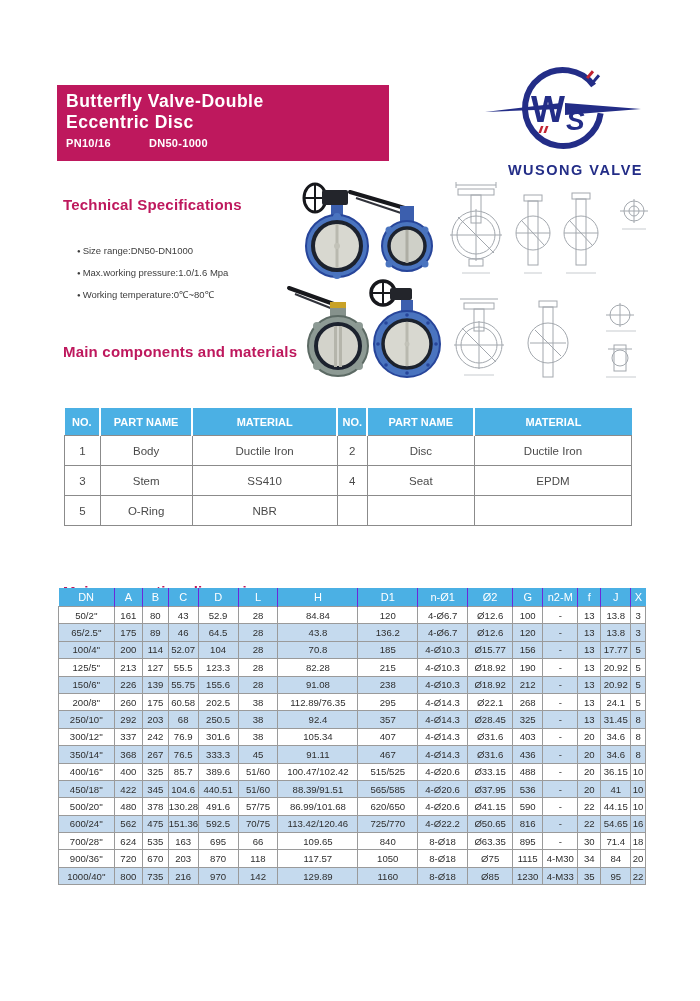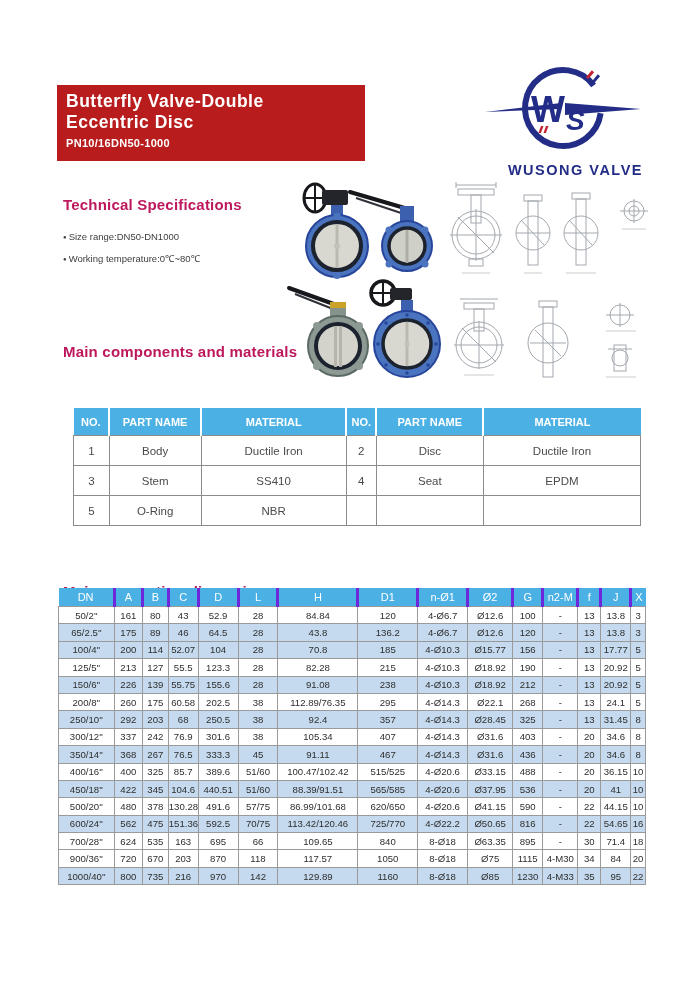--- a/index.html
+++ b/index.html
@@ -1,56 +1,56 @@
 <!DOCTYPE html>
 <html><head>
 <meta charset="utf-8">
 <style>
   html,body{margin:0;padding:0;background:#ffffff;}
   body{width:700px;height:1001px;position:relative;font-family:"Liberation Sans",sans-serif;overflow:hidden;}
   .page{position:absolute;inset:0;background:#fff;}
 
   
-  .banner{position:absolute;left:57px;top:85px;width:308px;height:76px;background:#b91c1c;color:#fff;
+  .banner{position:absolute;left:57px;top:85px;width:332px;height:76px;background:#be185d;color:#fff;
           box-sizing:border-box;padding:6px 0 0 9px;}
   .banner .t{font-size:17.5px;font-weight:700;line-height:21px;letter-spacing:.5px;}
-  .banner .sub{margin-top:4px;font-size:11px;font-weight:700;letter-spacing:.3px;display:flex;}
+  .banner .sub{margin-top:4px;font-size:11px;font-weight:700;letter-spacing:.3px;display:flex;gap:38px;}
 
   
   .logo{position:absolute;left:483px;top:60px;width:160px;text-align:center;}
   .logo-text{margin-top:2px;font-size:14.5px;font-weight:700;letter-spacing:1.5px;color:#232d87;text-align:right;}
 
   
   .sec{position:absolute;left:63px;margin:0;font-size:15px;font-weight:600;color:#be185d;letter-spacing:.2px;}
   #sec-spec{top:196px;}
   #sec-comp{top:343px;}
   #sec-dim{top:539px;margin-top:44px;}
 
   
-  .bullets{position:absolute;left:63px;top:226px;margin:0;padding:0;list-style:none;}
+  .bullets{position:absolute;left:63px;top:226px;margin:14px;padding:0;list-style:none;}
   .bullets li{font-size:9.5px;color:#3d3d3d;line-height:22px;}
   .bullets li::before{content:"●";font-size:6px;vertical-align:1px;margin-right:2px;color:#3d3d3d;}
 
   
   .photos{position:absolute;left:286px;top:176px;width:162px;height:206px;}
   .drawings{position:absolute;left:438px;top:173px;width:228px;height:208px;}
 
   
-  .ctable{position:absolute;left:73px;top:408px;width:568px;border-collapse:collapse;table-layout:fixed;}
+  .ctable{position:absolute;left:64px;top:408px;width:568px;border-collapse:collapse;table-layout:fixed;}
   .ctable th{background:#4bb0e4;color:#fff;font-size:11px;font-weight:600;height:25px;
              border-right:2px solid #fff;border-bottom:1px solid #8b8b8b;}
   .ctable th:last-child{border-right:none;}
   .ctable td{height:27px;text-align:center;font-size:11.5px;color:#4a4a4a;
              border:1px solid #8b8b8b;background:#fff;}
   .ctable{border-bottom:1px solid #8b8b8b;}
 
   
   .dtable{position:absolute;left:58px;top:588px;width:588px;border-collapse:collapse;table-layout:fixed;}
   .dtable th{background:#4bb0e4;color:#fff;font-size:11px;font-weight:400;height:18px;
-             border-right:3px solid #6d28d9;padding:0;}
+             border-right:1px solid #6d28d9;padding:0;}
   .dtable th:last-child{border-right:none;}
   .dtable td{height:16.4px;text-align:center;font-size:9.6px;color:#2e2e2e;
              border:1px solid #9a9a9a;padding:0;white-space:nowrap;overflow:hidden;background:#fff;}
   .dtable tr.alt td{background:#c5daee;}
 </style>
 </head>
 <body>
 
 <div class="page">
 
@@ -78,20 +78,21 @@
       <text x="83" y="70" font-family="Liberation Sans, sans-serif" font-size="28" font-weight="700" font-style="italic" fill="#232d87">S</text>
       <rect x="82" y="66" width="2.5" height="7" fill="#c22331" transform="skewX(-20)"></rect>
       <rect x="87" y="66" width="2.5" height="7" fill="#c22331" transform="skewX(-20)"></rect>
     </svg>
     <div class="logo-text">WUSONG VALVE</div>
   </div>
 
   <h2 class="sec" id="sec-spec">Technical Specifications</h2>
   <ul class="bullets" id="spec-bullets">
       <li>Size range:DN50-DN1000</li>
+      <li>Max.working pressure:1.0/1.6 Mpa</li>
       <li>Working temperature:0℃~80℃</li>
     </ul>
 
   <svg class="photos" viewBox="0 0 162 206">
 
     <g>
       <ellipse cx="29" cy="22" rx="11" ry="14" fill="none" stroke="#17181c" stroke-width="3"></ellipse>
       <path d="M29 8 L29 36 M18 22 L40 22" stroke="#17181c" stroke-width="2"></path>
       <rect x="36" y="14" width="26" height="15" fill="#23252b" rx="2"></rect>
       <rect x="45" y="29" width="12" height="12" fill="#3c5fae"></rect>

